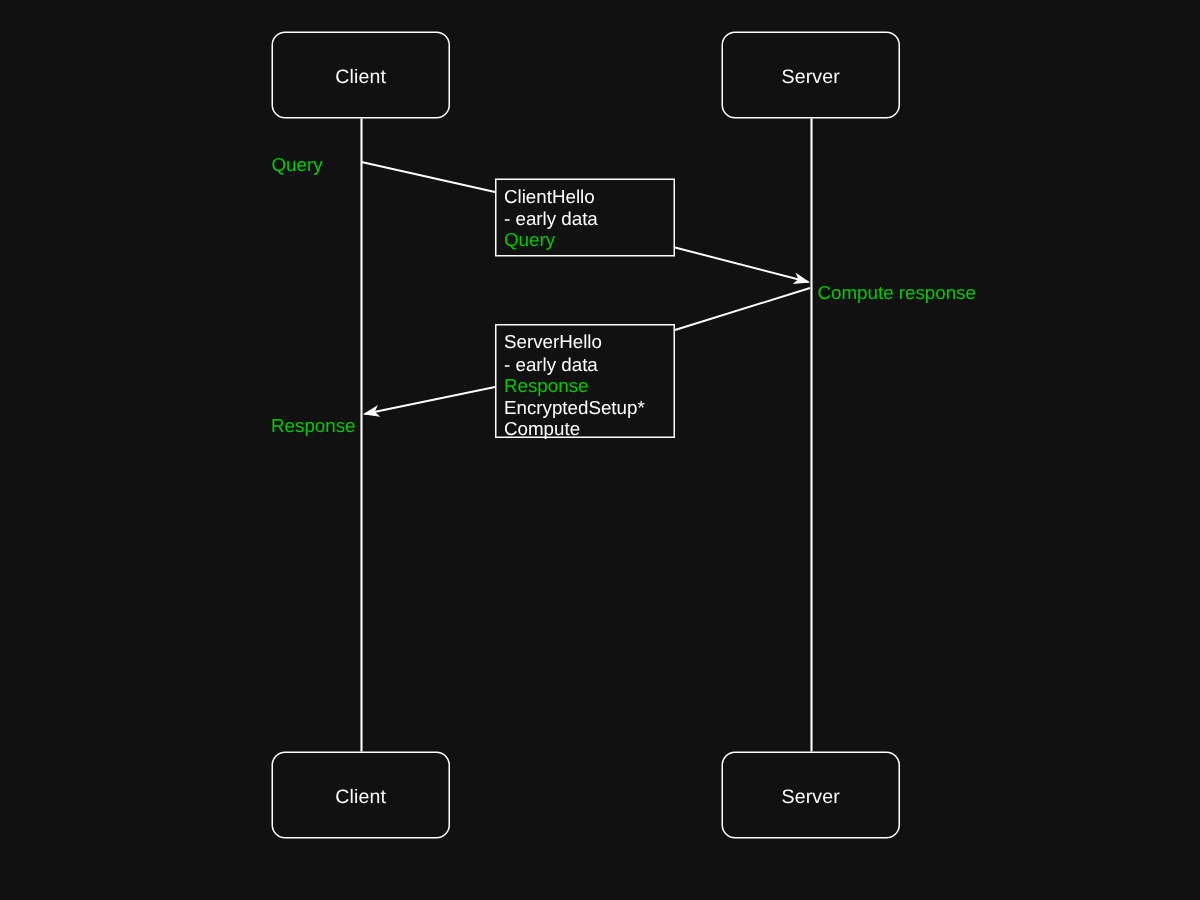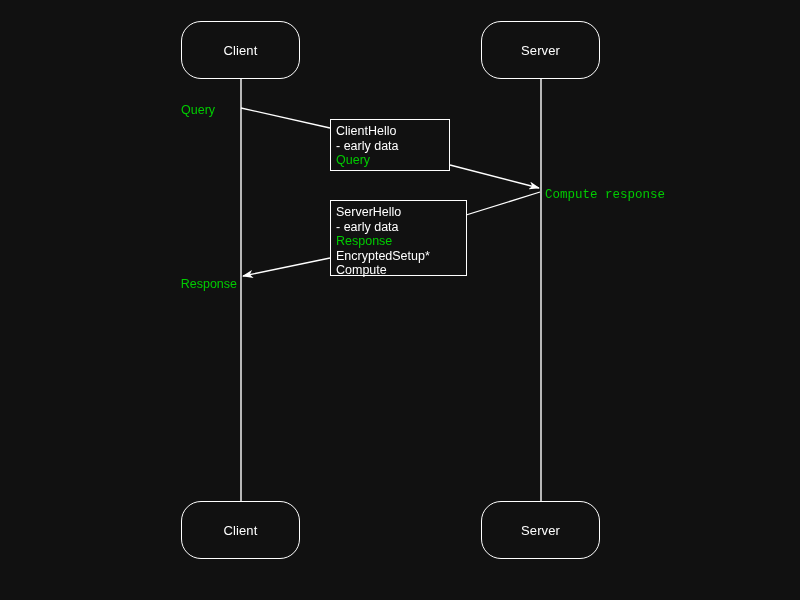--- a/index.html
+++ b/index.html
@@ -24,21 +24,21 @@
     left: 0;
     top: 0;
     width: 800px;
     height: 600px;
     pointer-events: none;
   }
   .actor-box {
     position: absolute;
     box-sizing: border-box;
     border: 1.4px solid #ffffff;
-    border-radius: 20px;
+    border-radius: 9px;
     background: #111111;
     display: flex;
     align-items: center;
     justify-content: center;
   }
   .actor-label {
     color: #ffffff;
     font-size: 13px;
     line-height: 1;
     letter-spacing: 0.1px;
@@ -104,31 +104,31 @@
 
   <div class="actor-box" style="left:181px; top:501px; width:119px; height:58px;">
     <span class="actor-label">Client</span>
   </div>
   <div class="actor-box" style="left:481px; top:501px; width:119px; height:58px;">
     <span class="actor-label">Server</span>
   </div>
 
   <div class="note" style="left:181px; top:103px;">Query</div>
 
-  <div class="note" style="left:545px; top:188px;font-family:Liberation Mono, monospace;">Compute response</div>
+  <div class="note" style="left:545px; top:188px;">Compute response</div>
 
   <div class="note right-align" style="left:137px; top:277px; width:100px;">Response</div>
 
   <div class="msg-box" style="left:330px; top:119px; width:120px; height:52px;">
     <div class="msg-line">ClientHello</div>
     <div class="msg-line">- early data</div>
     <div class="msg-line green">Query</div>
   </div>
 
-  <div class="msg-box" style="left:330px; top:200px; width:137px; height:76px;">
+  <div class="msg-box" style="left:330px; top:216px; width:120px; height:76px;">
     <div class="msg-line">ServerHello</div>
     <div class="msg-line">- early data</div>
     <div class="msg-line green">Response</div>
     <div class="msg-line">EncryptedSetup*</div>
     <div class="msg-line">Compute</div>
   </div>
 
 </div>
 
 </body></html>

